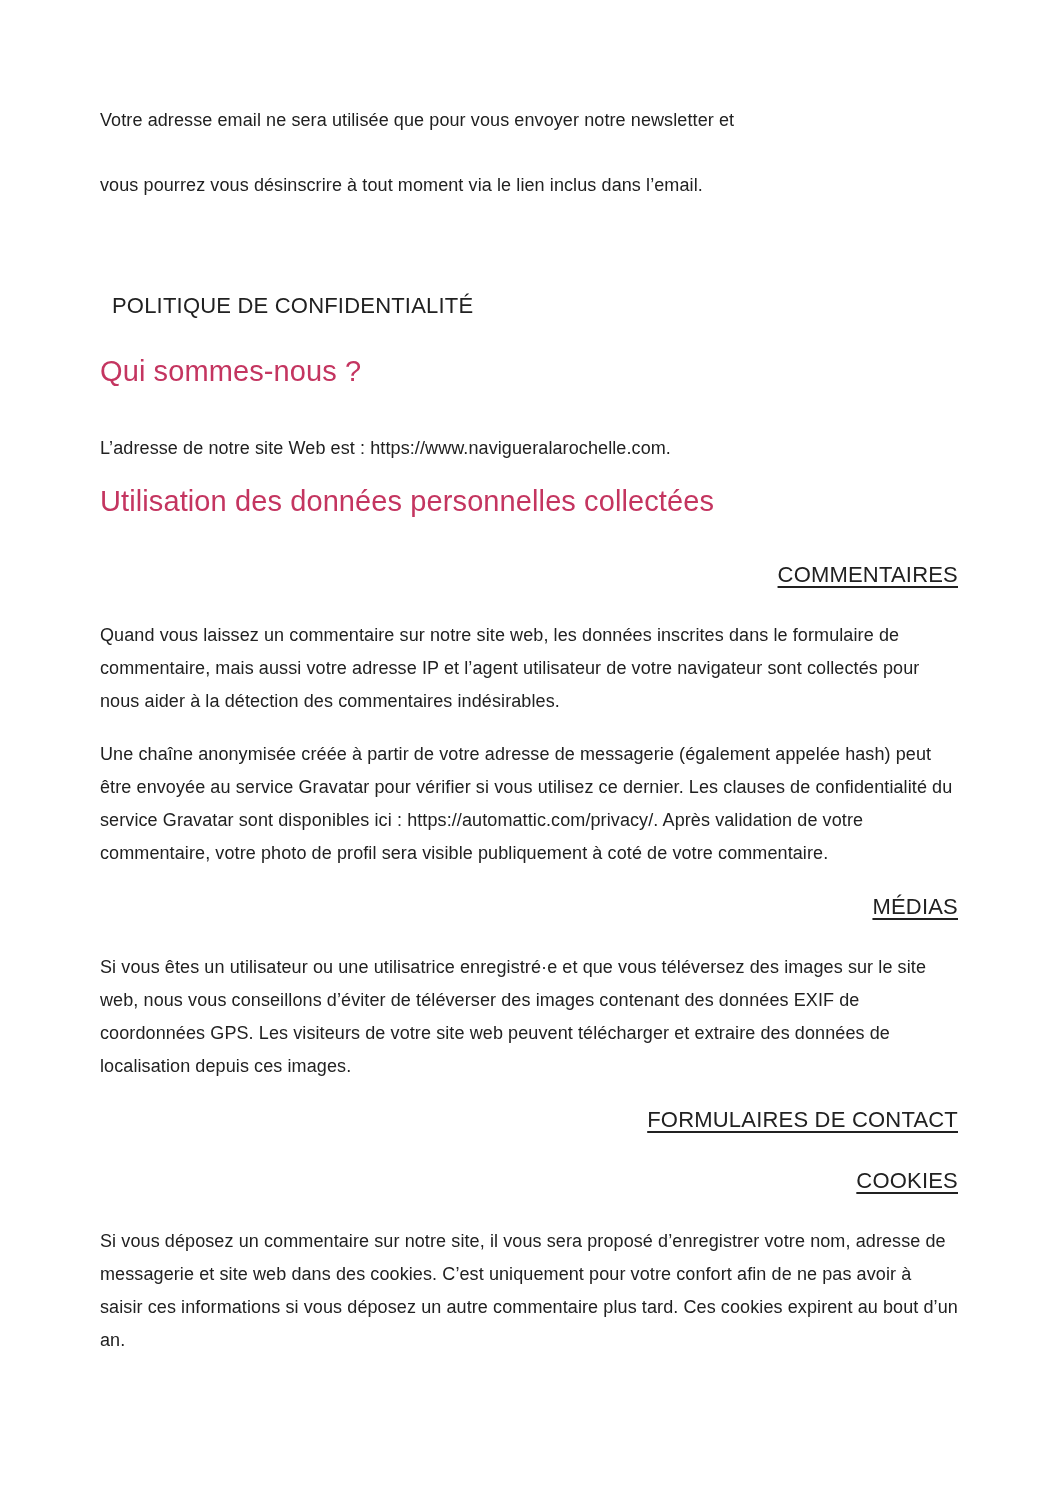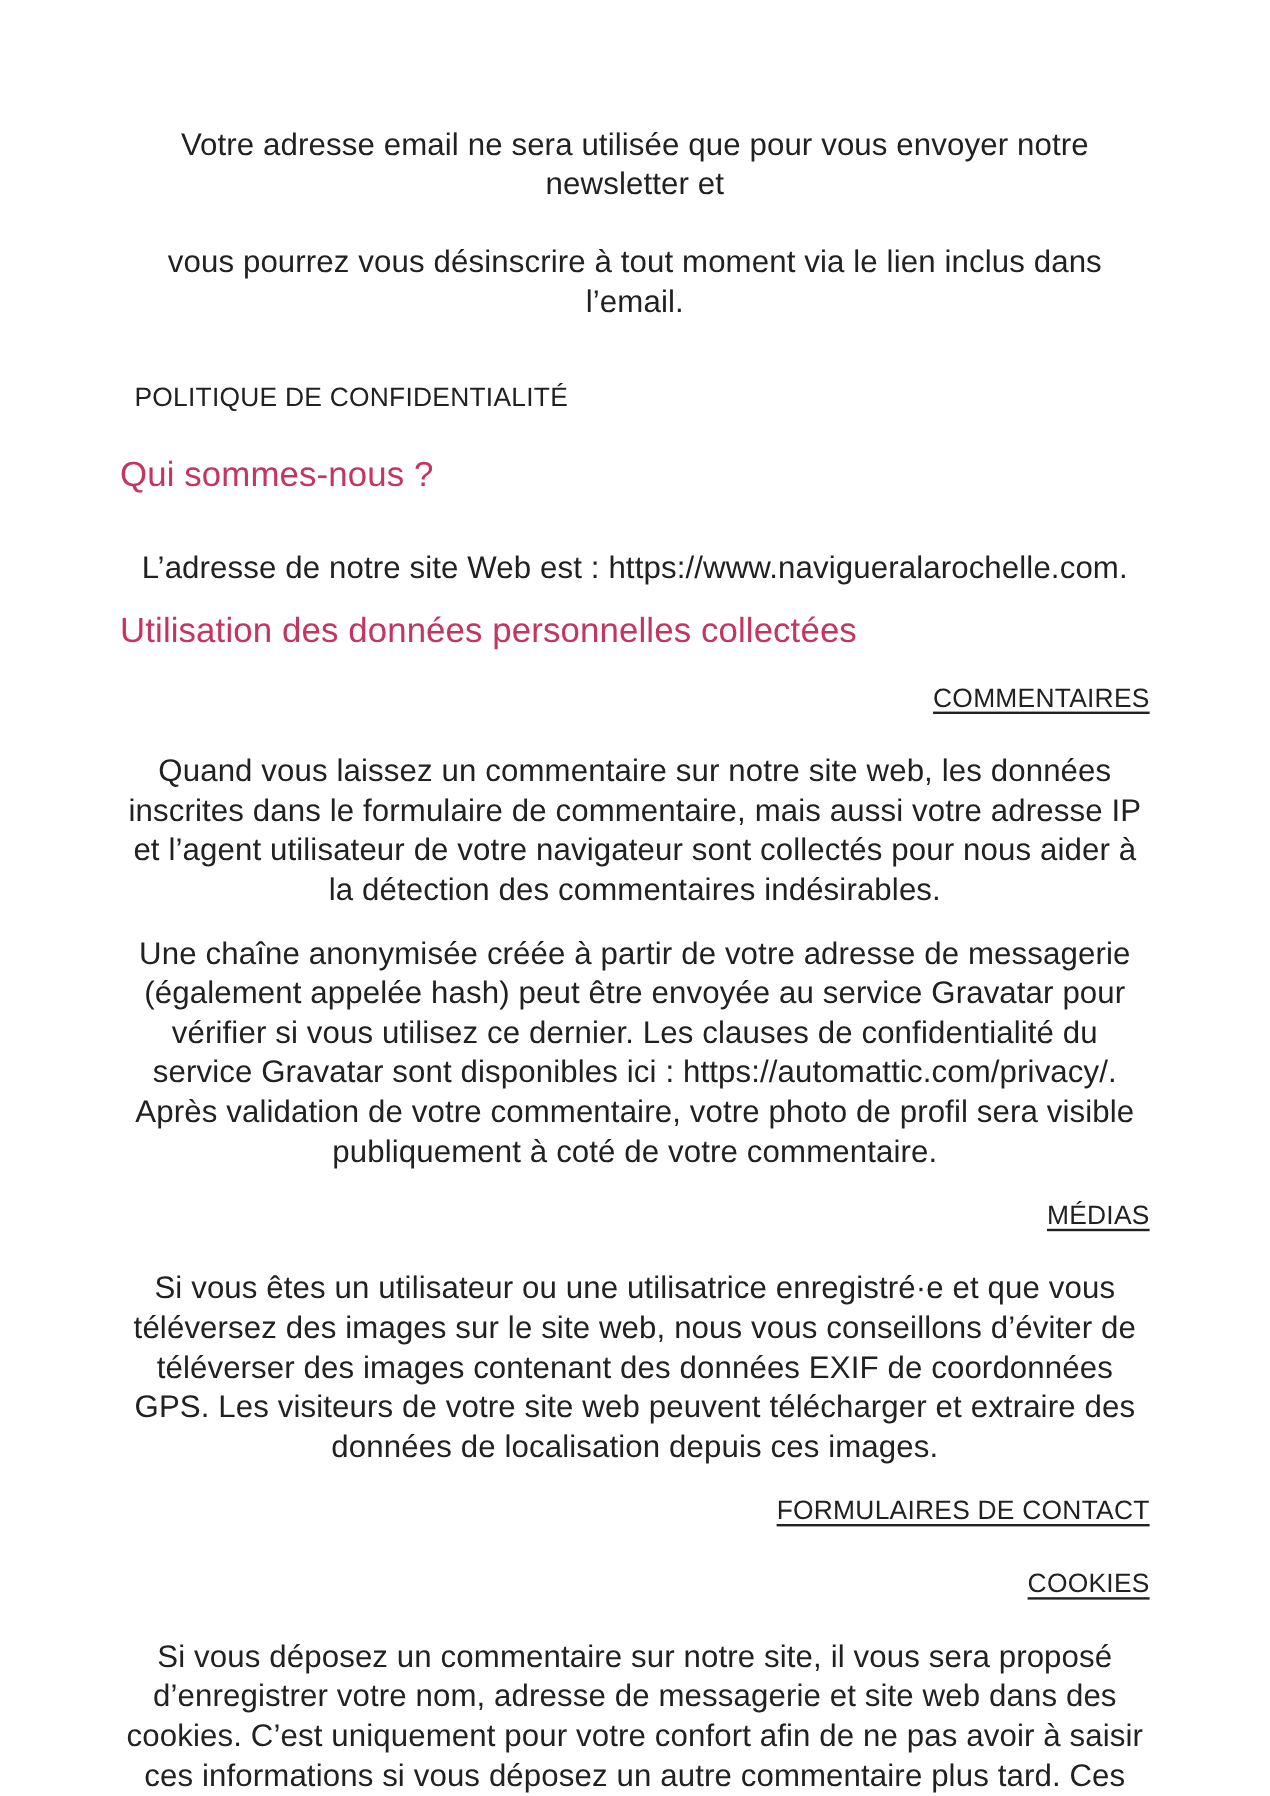--- a/index.html
+++ b/index.html
@@ -12,44 +12,43 @@
     width: 1058px;
     height: 1497px;
     box-sizing: border-box;
     padding: 104px 100px 0 100px;
     background: var(--background, #ffffff);
     color: var(--text, #212121);
     font-family: "Liberation Sans", "DejaVu Sans", sans-serif;
     overflow: hidden;
   }
   .body-text {
-    font-size: 26px;
+    font-size: 18px;
     line-height: 33px;
     margin: 0 0 20px 0;
     letter-spacing: 0.1px;
-    text-align: center;
   }
   .intro-1 { margin-bottom: 32px; }
-  .intro-2 { margin-bottom: 46px; }
+  .intro-2 { margin-bottom: 87px; }
   .main-title {
     font-size: 22px;
     font-weight: 400;
     line-height: 33px;
     margin: 0 0 33px 12px;
     letter-spacing: 0.2px;
   }
   .accent-heading {
     color: var(--accent, #c43560);
     font-size: 29px;
     font-weight: 400;
     line-height: 33px;
     margin: 0 0 24px 0;
     letter-spacing: 0.1px;
   }
-  .h-usage { margin-bottom: 22px; }
+  .h-usage { margin-bottom: 40px; }
   .p-site  { margin-bottom: 20px; margin-top: 44px; }
   .section-heading {
     font-size: 22px;
     font-weight: 400;
     line-height: 33px;
     margin: 0 0 28px 0;
     text-decoration: underline;
     text-underline-offset: 4px;
     text-decoration-thickness: 1.5px;
     letter-spacing: 0.2px;

